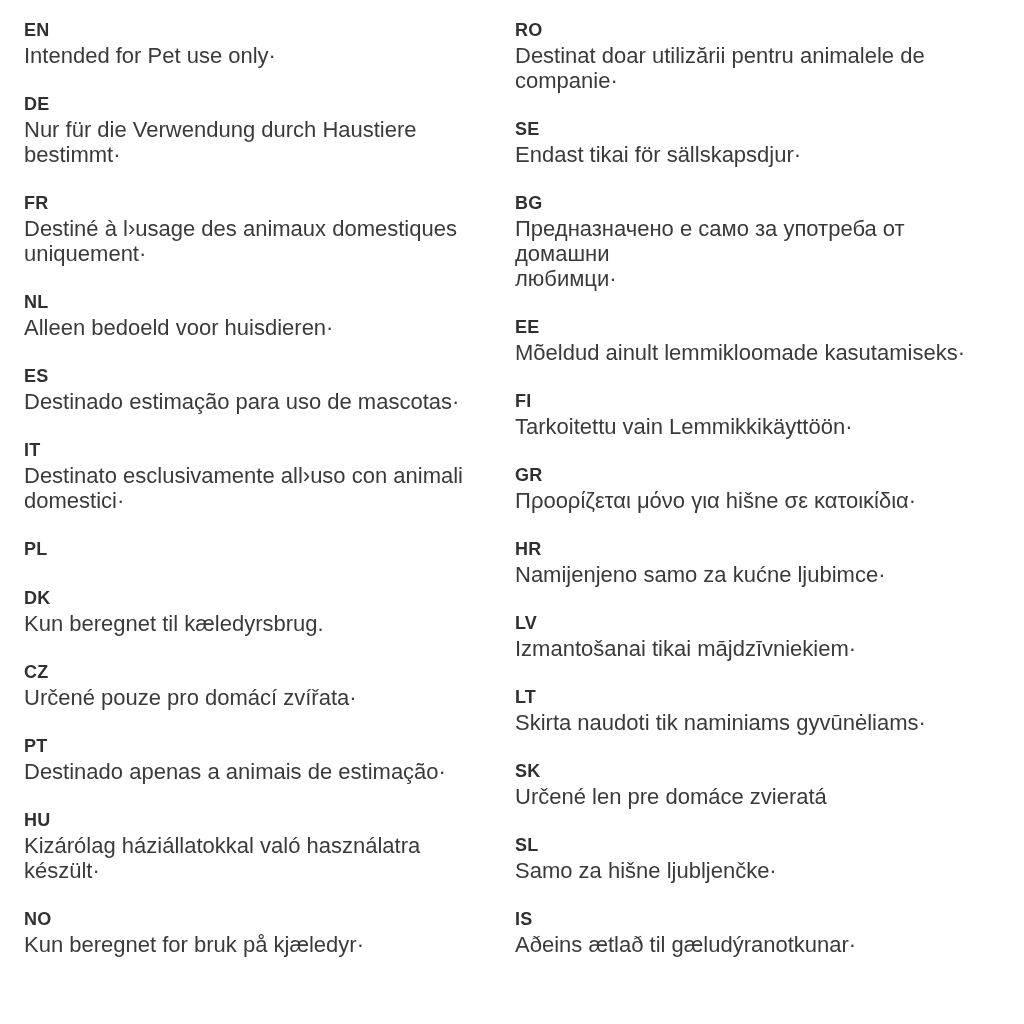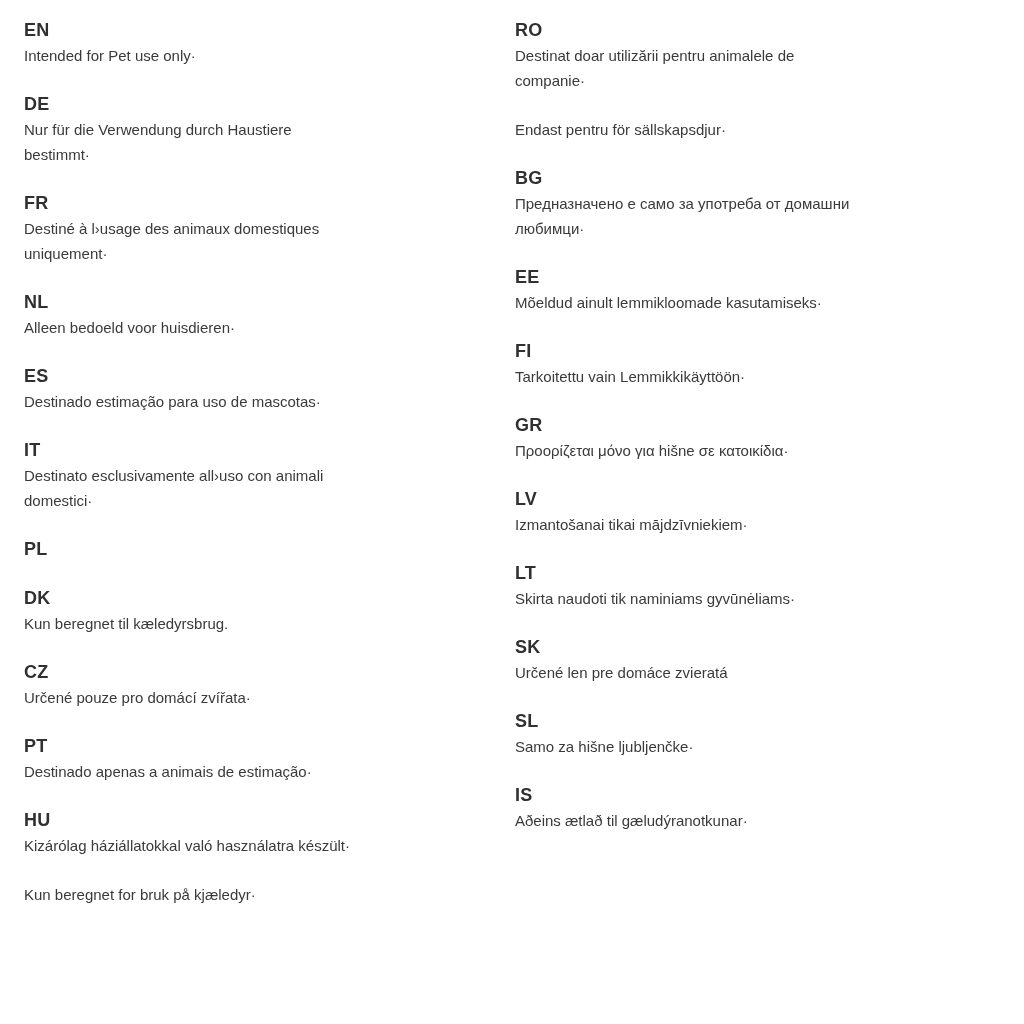--- a/index.html
+++ b/index.html
@@ -38,21 +38,21 @@
     margin-bottom: 24px;
   }
   .code {
     font-weight: bold;
     font-size: 18px;
     line-height: 25px;
     color: #303030;
     letter-spacing: 0.2px;
   }
   .text {
-    font-size: 15px;
+    font-size: 22px;
     line-height: 25px;
     color: #3a3a3a;
     white-space: pre-line;
   }
 </style>
 </head>
 <body>
 
 <div class="page">
   <div class="col col-left">
@@ -96,48 +96,54 @@
       </div>
       <div class="entry">
         <div class="code">PT</div>
         <div class="text">Destinado apenas a animais de estimação·</div>
       </div>
       <div class="entry">
         <div class="code">HU</div>
         <div class="text">Kizárólag háziállatokkal való használatra készült·</div>
       </div>
       <div class="entry">
+        <div class="code">NO</div>
         <div class="text">Kun beregnet for bruk på kjæledyr·</div>
       </div>
     </div>
   <div class="col col-right">
       <div class="entry">
         <div class="code">RO</div>
         <div class="text">Destinat doar utilizării pentru animalele de
 companie·</div>
       </div>
       <div class="entry">
-        <div class="text">Endast pentru för sällskapsdjur·</div>
+        <div class="code">SE</div>
+        <div class="text">Endast tikai för sällskapsdjur·</div>
       </div>
       <div class="entry">
         <div class="code">BG</div>
         <div class="text">Предназначено е само за употреба от домашни
 любимци·</div>
       </div>
       <div class="entry">
         <div class="code">EE</div>
         <div class="text">Mõeldud ainult lemmikloomade kasutamiseks·</div>
       </div>
       <div class="entry">
         <div class="code">FI</div>
         <div class="text">Tarkoitettu vain Lemmikkikäyttöön·</div>
       </div>
       <div class="entry">
         <div class="code">GR</div>
         <div class="text">Προορίζεται μόνο για hišne σε κατοικίδια·</div>
+      </div>
+      <div class="entry">
+        <div class="code">HR</div>
+        <div class="text">Namijenjeno samo za kućne ljubimce·</div>
       </div>
       <div class="entry">
         <div class="code">LV</div>
         <div class="text">Izmantošanai tikai mājdzīvniekiem·</div>
       </div>
       <div class="entry">
         <div class="code">LT</div>
         <div class="text">Skirta naudoti tik naminiams gyvūnėliams·</div>
       </div>
       <div class="entry">

